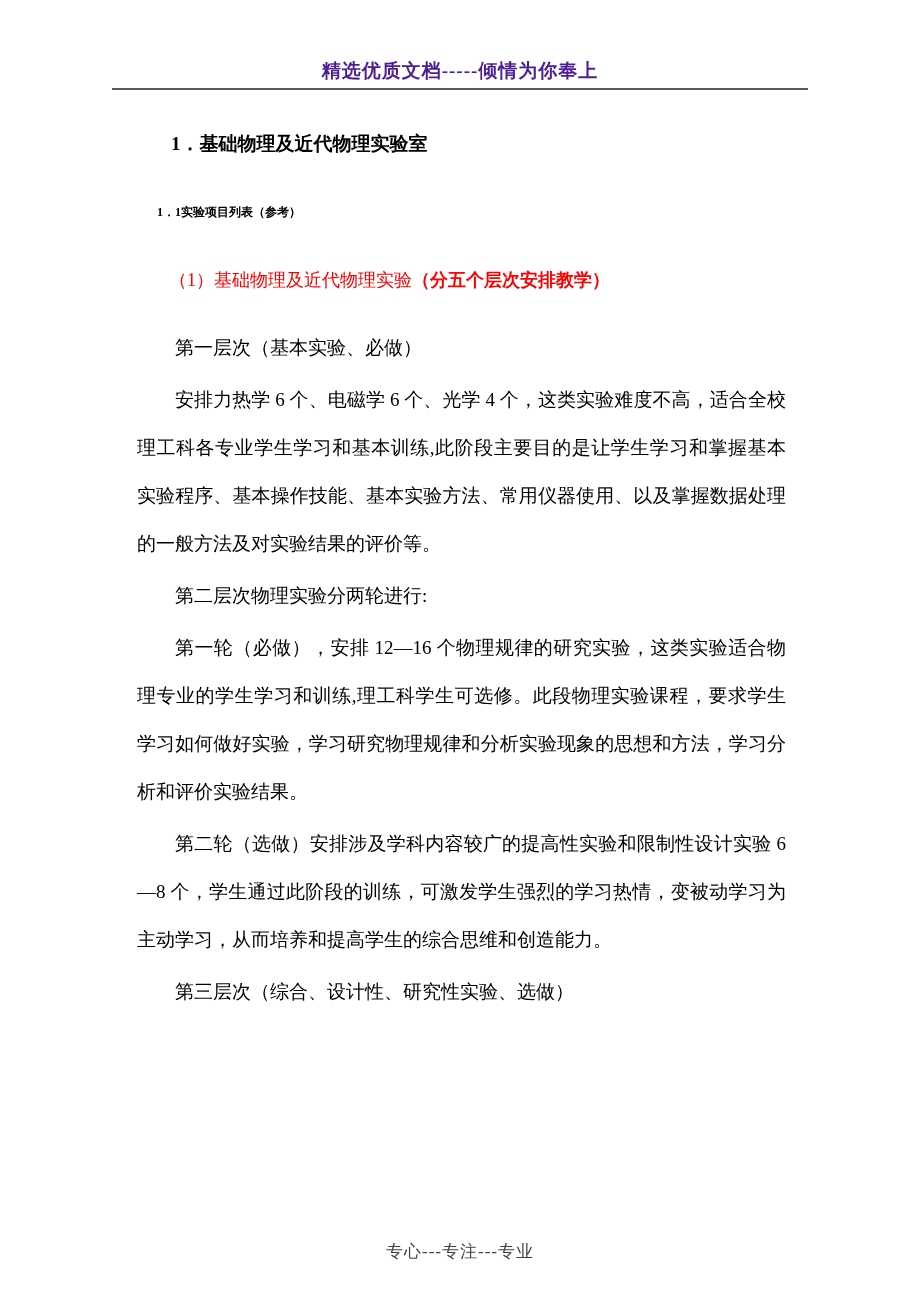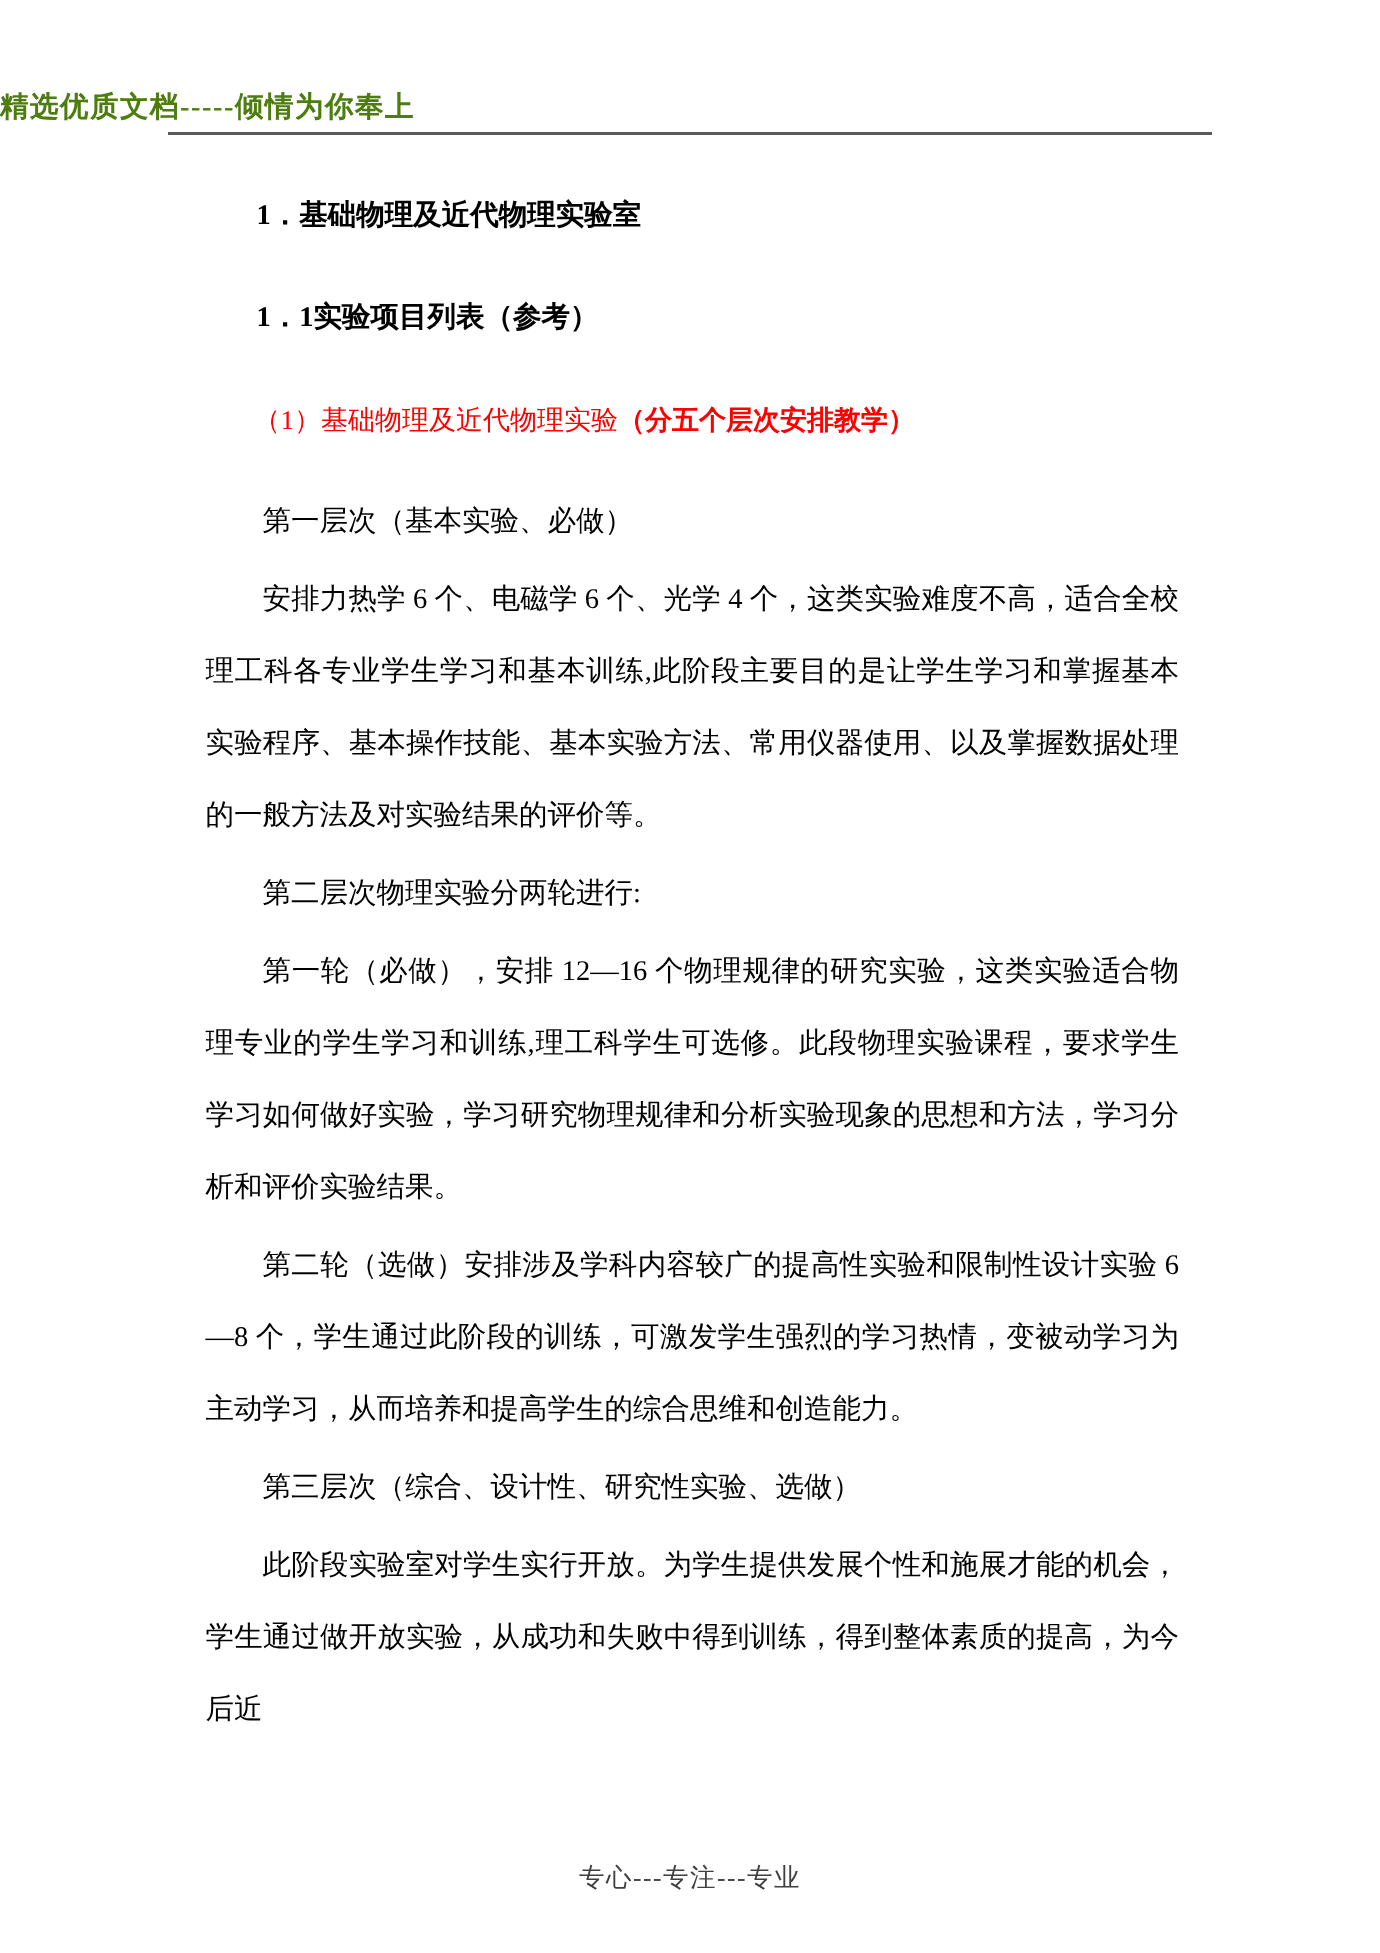--- a/index.html
+++ b/index.html
@@ -15,24 +15,24 @@
   .page {
     position: absolute;
     inset: 0;
     background: #ffffff;
   }
   .doc-header {
     position: absolute;
     top: 58px;
     left: 0;
     width: 100%;
-    text-align: left;
+    text-align: center;
     font-size: 19px;
     font-weight: bold;
-    color: #4d7c0f;
+    color: #4c1d95;
     letter-spacing: 1px;
   }
   .header-rule {
     position: absolute;
     top: 88px;
     left: 112px;
     width: 696px;
     height: 0;
     border-top: 2px solid #5a5a5a;
   }
@@ -53,21 +53,21 @@
   }
   .doc-h1 {
     font-weight: bold;
     font-size: 19px;
     line-height: 48px;
     margin-top: 30px;
     text-indent: 2em;
   }
   .doc-h2 {
     font-weight: bold;
-    font-size: 19px;
+    font-size: 12px;
     line-height: 48px;
     margin-top: 20px;
     text-indent: 2em;
   }
   .doc-red {
     color: var(--red, #FF0000);
     font-size: 18px;
     line-height: 48px;
     margin-top: 20px;
     text-indent: 2em;
@@ -111,20 +111,19 @@
     <p class="doc-h2">1．1实验项目列表（参考）</p>
 
     <p class="doc-red"><span class="red-normal">（1）基础物理及近代物理实验</span><span class="red-bold">（分五个层次安排教学）</span></p>
 
     <p class="para first">第一层次（基本实验、必做）</p>
     <p class="para">安排力热学 6 个、电磁学 6 个、光学 4 个，这类实验难度不高，适合全校理工科各专业学生学习和基本训练,此阶段主要目的是让学生学习和掌握基本实验程序、基本操作技能、基本实验方法、常用仪器使用、以及掌握数据处理的一般方法及对实验结果的评价等。</p>
     <p class="para">第二层次物理实验分两轮进行:</p>
     <p class="para">第一轮（必做），安排 12—16 个物理规律的研究实验，这类实验适合物理专业的学生学习和训练,理工科学生可选修。此段物理实验课程，要求学生学习如何做好实验，学习研究物理规律和分析实验现象的思想和方法，学习分析和评价实验结果。</p>
     <p class="para">第二轮（选做）安排涉及学科内容较广的提高性实验和限制性设计实验 6—8 个，学生通过此阶段的训练，可激发学生强烈的学习热情，变被动学习为主动学习，从而培养和提高学生的综合思维和创造能力。</p>
     <p class="para">第三层次（综合、设计性、研究性实验、选做）</p>
-    <p class="para">此阶段实验室对学生实行开放。为学生提供发展个性和施展才能的机会，学生通过做开放实验，从成功和失败中得到训练，得到整体素质的提高，为今后近</p>
   </div>
 
   <div class="doc-footer">
     <span>专心---专注---专业</span>
   </div>
 
 </div>
 
 </body></html>

